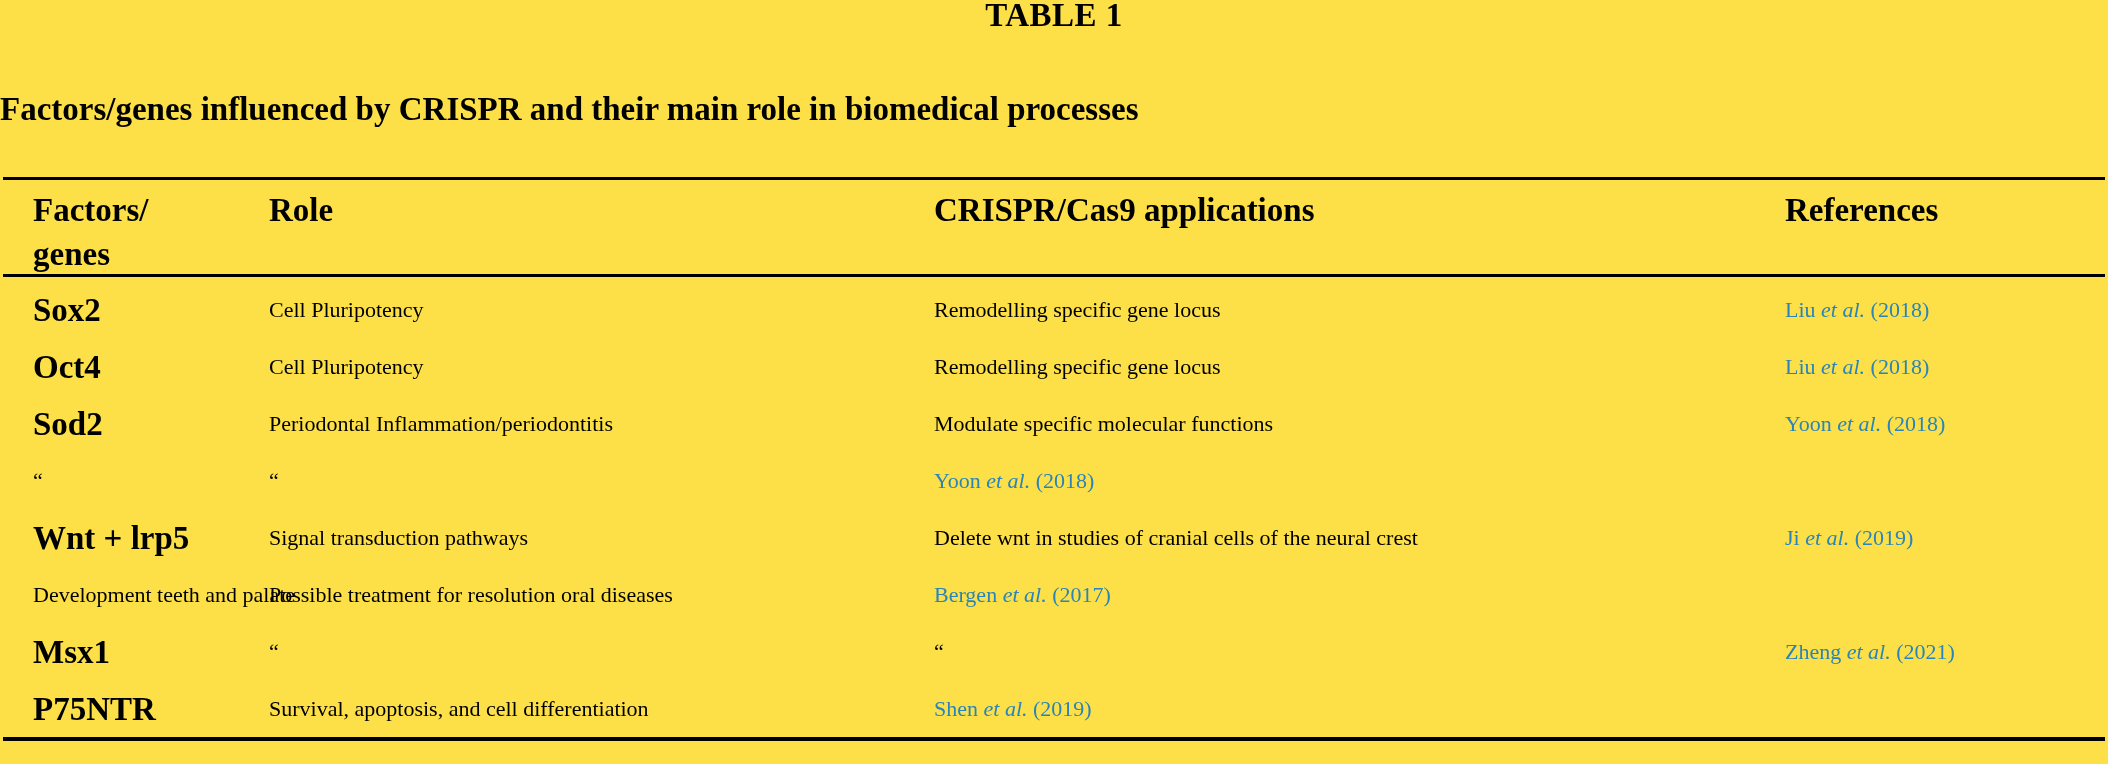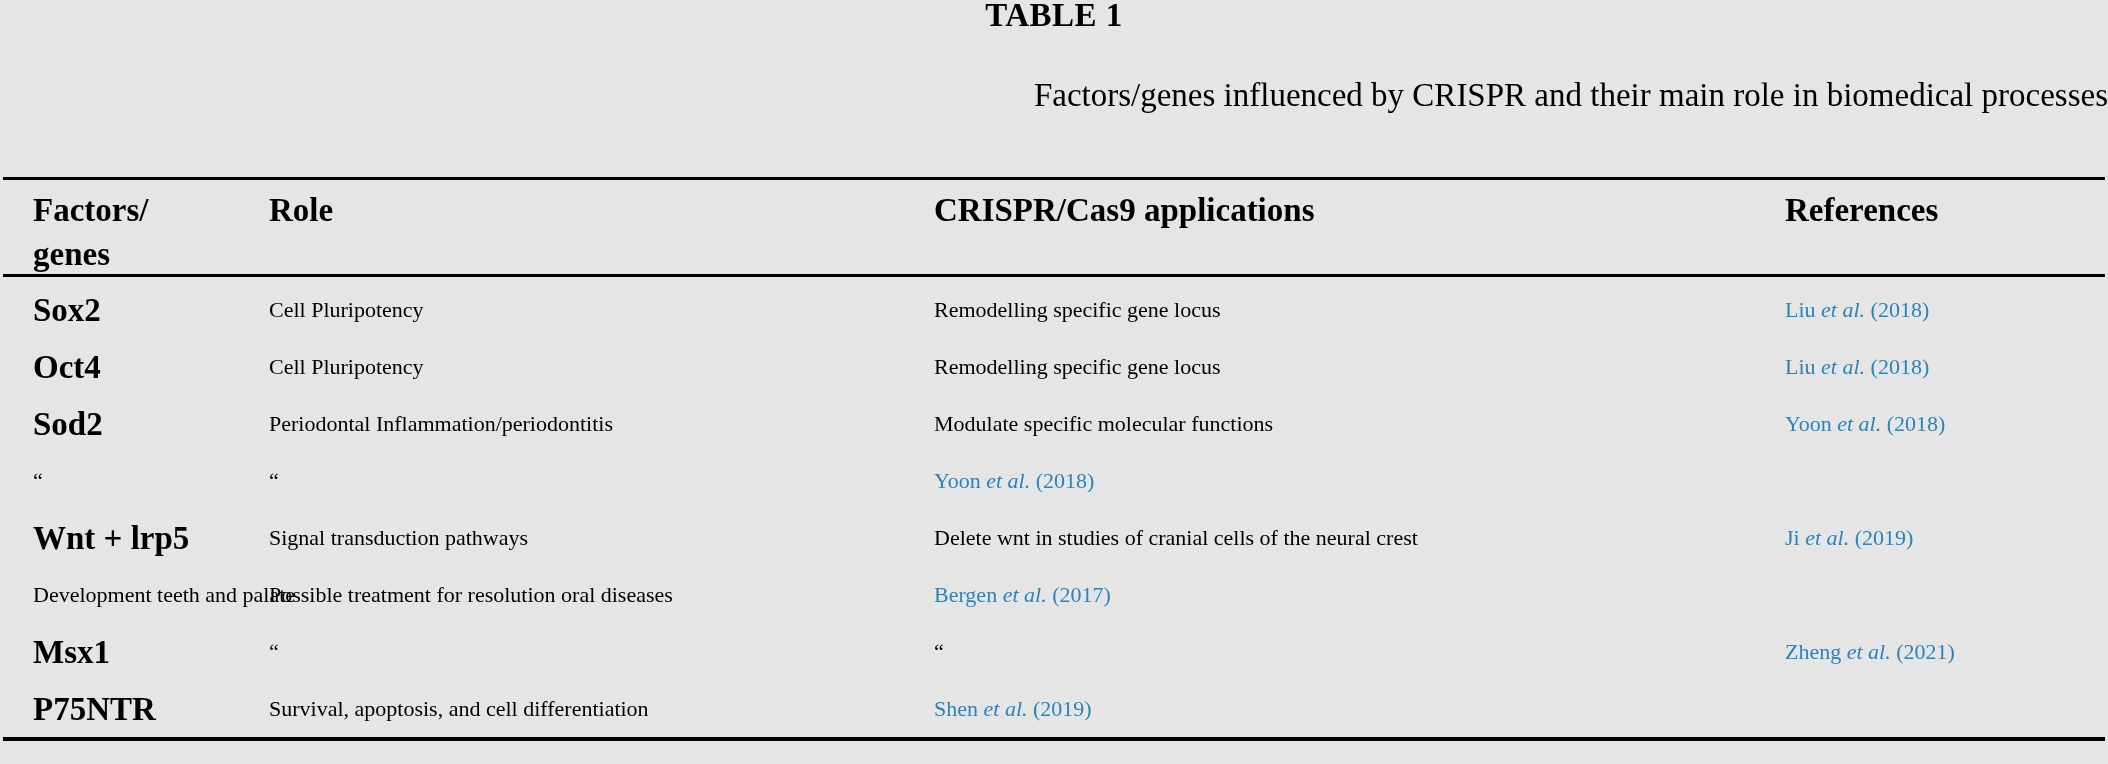--- a/index.html
+++ b/index.html
@@ -5,42 +5,42 @@
   * { margin: 0; padding: 0; box-sizing: border-box; }
   html, body { background: #ffffff; }
   body {
     font-family: "Liberation Serif", "DejaVu Serif", serif;
     color: #000;
   }
   .page {
     position: relative;
     width: 2108px;
     height: 764px;
-    background: #e5e5e5;
+    background: #fde047;
     overflow: hidden;
   }
   .table-label {
     position: absolute;
     top: -2px;
     left: 0;
     width: 100%;
     text-align: center;
     font-size: 33px;
     font-weight: 700;
     line-height: 34px;
     letter-spacing: 0.5px;
   }
   .caption {
     position: absolute;
-    top: 78px;
+    top: 92px;
     left: 0;
     width: 100%;
-    text-align: right;
+    text-align: left;
     font-size: 33px;
-    font-weight: 400;
+    font-weight: 700;
     line-height: 34px;
   }
   .tbl {
     position: absolute;
     left: 3px;
     right: 3px;
     top: 177px;
     border-top: 3px solid #000;
     border-bottom: 4px solid #000;
   }

